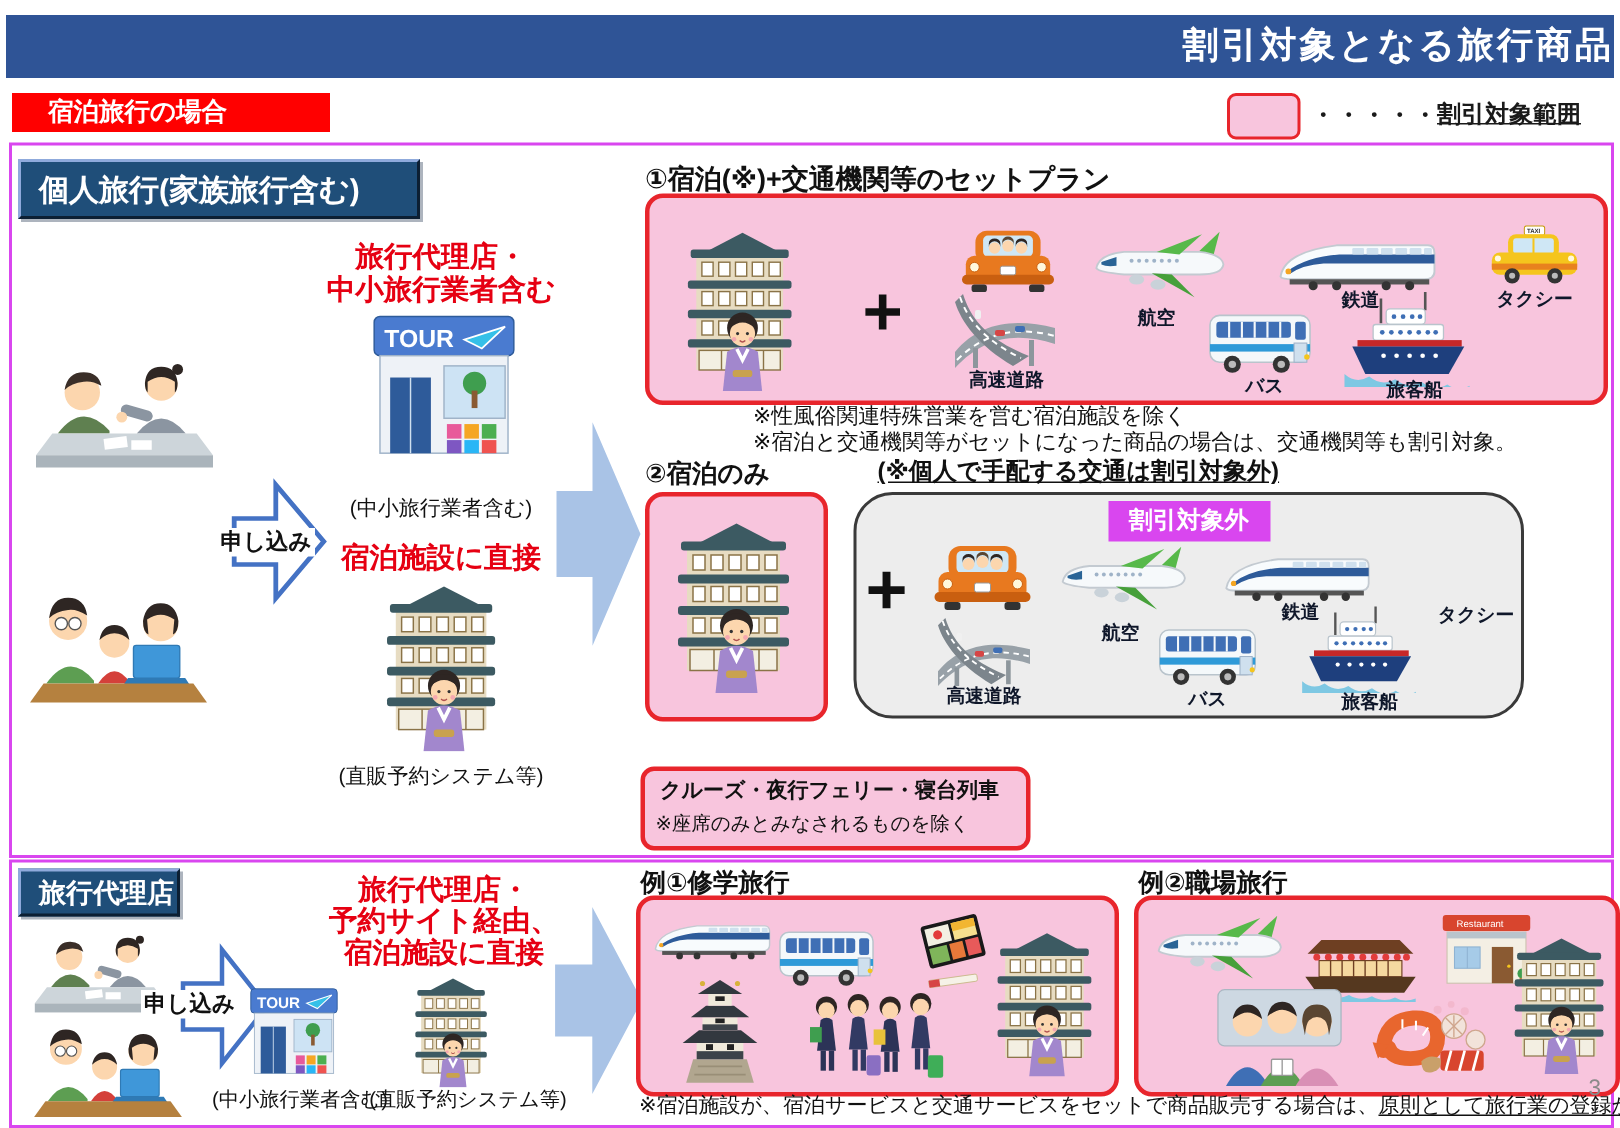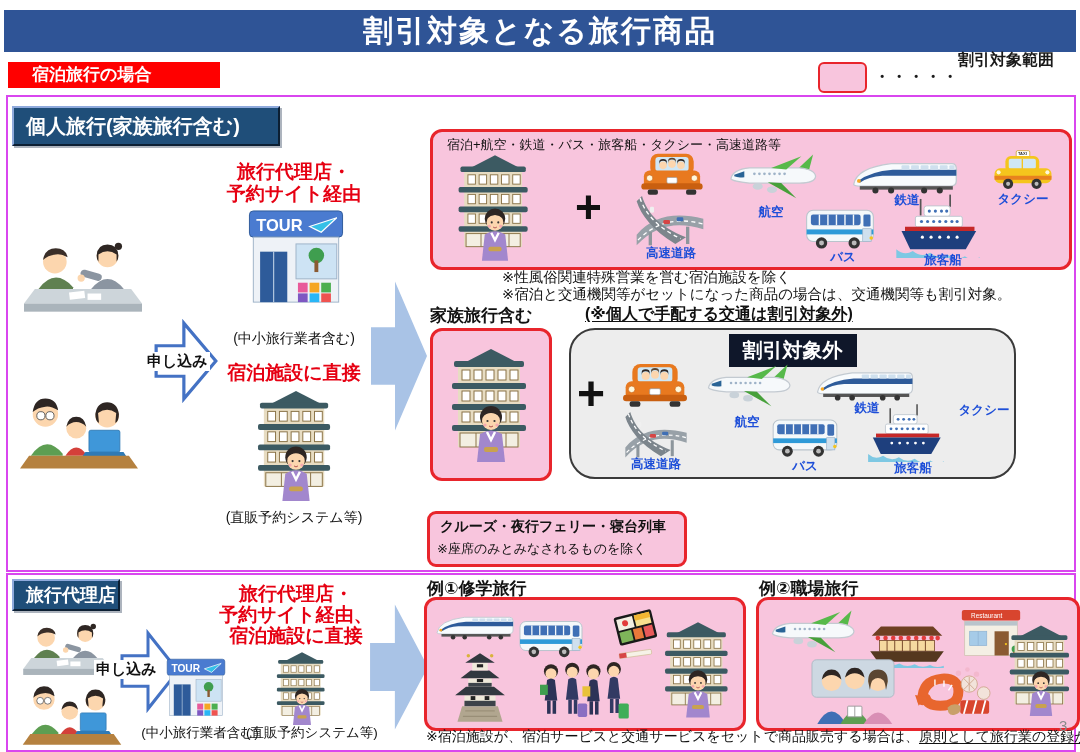--- a/index.html
+++ b/index.html
@@ -1,35 +1,35 @@
 <!DOCTYPE html>
 <html><head>
 <meta charset="utf-8">
 <style>
   html,body{margin:0;padding:0;background:#fff;}
   #stage{position:relative;width:1080px;height:752px;background:#fff;overflow:hidden;
          font-family:"Liberation Sans","DejaVu Sans",sans-serif;color:#111;}
   .abs{position:absolute;}
   .b{font-weight:700;}
-  .titlebar{background:#2f5496;color:#fff;font-weight:700;font-size:30px;line-height:42px;text-align:center;letter-spacing:2px;}
+  .titlebar{background:#2f5496;color:#fff;font-weight:700;font-size:24px;line-height:42px;text-align:right;letter-spacing:2px;}
   .redtag{background:#ff0000;color:#fff;font-weight:700;font-size:17px;line-height:26px;padding-left:24px;}
   .legend-swatch{background:#f8c5dd;border:2.5px solid #e8252c;border-radius:6px;}
   .legend-text{font-size:16px;font-weight:700;color:#1a1a1a;}
   .sec{background:#fff;border:2px solid #d946ef;}
   .navylab{background:#1f4e79;color:#fff;font-weight:700;display:flex;align-items:center;padding-left:12px;
            border-top:2px solid #8faadc;border-left:2px solid #8faadc;border-right:2px solid #0c1f33;border-bottom:2px solid #0c1f33;
            box-shadow:2px 2px 0 rgba(20,40,70,.35);}
   .redtxt{color:#e60012;font-weight:700;font-size:19px;line-height:21px;text-align:center;}
   .cap{font-size:14px;color:#111;text-align:center;white-space:nowrap;}
   .h3b{font-size:17px;font-weight:700;color:#111;white-space:nowrap;}
   .pinkbox{background:#f8c5dd;border:3px solid #e8252c;border-radius:12px;}
   .graybox{background:#ededed;border:2px solid #3a3a3a;border-radius:26px;}
-  .blacklab{background:#0f172a;color:#fff;font-weight:700;font-size:20px;padding:3px 14px;white-space:nowrap;}
+  .blacklab{background:#d946ef;color:#fff;font-weight:700;font-size:16px;padding:3px 14px;white-space:nowrap;}
   .note{font-size:14.5px;color:#111;white-space:nowrap;}
-  .vlabel{font-size:12.5px;font-weight:700;color:#1d4ed8;text-align:center;white-space:nowrap;}
+  .vlabel{font-size:12.5px;font-weight:700;color:#0f172a;text-align:center;white-space:nowrap;}
   .plus{font-weight:700;color:#111;line-height:1;}
   .ul{text-decoration:underline;text-underline-offset:2px;}
   .pagenum{color:#8a8a8a;font-size:15px;}
   svg.ic{display:block;}
 </style>
 </head>
 <body>
 
 <svg width="0" height="0" style="position:absolute" aria-hidden="true">
 <defs>
@@ -417,57 +417,57 @@
 </svg>
 
 <div id="stage">
 
   <div class="abs titlebar" style="left:4px;top:10px;width:1072px;height:42px;">割引対象となる旅行商品</div>
 
   <div class="abs redtag" style="left:8px;top:62px;width:188px;height:26px;">宿泊旅行の場合</div>
 
   <div class="abs legend-swatch" style="left:818px;top:62px;width:45px;height:27px;"></div>
   <div class="abs legend-text" style="left:874px;top:67px;letter-spacing:1px;">・・・・・</div>
-  <div class="abs legend-text" style="left:958px;top:50px;">割引対象範囲</div>
+  <div class="abs legend-text" style="left:958px;top:66px;text-decoration:underline;">割引対象範囲</div>
 
   <div class="abs sec" style="left:6px;top:95px;width:1066px;height:473px;">
 
     <div class="abs navylab" style="left:4px;top:9px;width:252px;height:36px;font-size:20px;">個人旅行(家族旅行含む)</div>
 
     <svg class="abs ic" style="left:16px;top:133px" width="118" height="88">
         <use href="#s-counter"></use>
       </svg>
     <svg class="abs ic" style="left:12px;top:287px" width="118" height="88">
         <use href="#s-family"></use>
       </svg>
 
     <svg class="abs ic" style="left:146px;top:218px" width="64" height="92">
         <use href="#s-arrow-o"></use>
       </svg>
     <div class="abs b" style="left:137px;top:255px;font-size:15px;background:#fff;padding:0 2px;">申し込み</div>
 
     <div class="abs redtxt" style="left:200px;top:64px;width:172px;">旅行代理店・</div>
-    <div class="abs redtxt" style="left:200px;top:86px;width:172px;">予約サイト経由</div>
+    <div class="abs redtxt" style="left:200px;top:86px;width:172px;">中小旅行業者含む</div>
     <svg class="abs ic" style="left:238px;top:112px" width="100" height="97">
         <use href="#s-tour"></use>
       </svg>
     <div class="abs cap" style="left:200px;top:233px;width:172px;">(中小旅行業者含む)</div>
 
     <div class="abs redtxt" style="left:200px;top:265px;width:172px;">宿泊施設に直接</div>
     <svg class="abs ic" style="left:244px;top:292px" width="88" height="112">
         <use href="#s-ryokan"></use>
       </svg>
     <div class="abs cap" style="left:200px;top:412px;width:172px;">(直販予約システム等)</div>
 
     <svg class="abs ic" style="left:361px;top:173px" width="60" height="172">
         <use href="#s-arrow-f"></use>
       </svg>
 
+    <div class="abs h3b" style="left:422px;top:10px;font-size:18px;">①宿泊(※)+交通機関等のセットプラン</div>
     <div class="abs pinkbox" style="left:422px;top:32px;width:636px;height:135px;">
-      <div class="abs" style="left:14px;top:4px;font-size:13px;white-space:nowrap;">宿泊+航空・鉄道・バス・旅客船・タクシー・高速道路等</div>
       <svg class="abs ic" style="left:20px;top:20px" width="84" height="110">
           <use href="#s-ryokan"></use>
         </svg>
       <div class="abs plus" style="left:142px;top:52px;font-size:46px;">+</div>
       <svg class="abs ic" style="left:206px;top:18px" width="66" height="46">
           <use href="#s-car"></use>
         </svg>
       <svg class="abs ic" style="left:202px;top:64px" width="70" height="50">
           <use href="#s-highway"></use>
         </svg>
@@ -489,21 +489,21 @@
         </svg>
       <div class="abs vlabel" style="left:478px;top:120px;width:64px;">旅客船</div>
       <svg class="abs ic" style="left:558px;top:18px" width="64" height="42">
           <use href="#s-taxi"></use>
         </svg>
       <div class="abs vlabel" style="left:560px;top:59px;width:60px;">タクシー</div>
     </div>
     <div class="abs note" style="left:494px;top:188px;">※宿泊と交通機関等がセットになった商品の場合は、交通機関等も割引対象。</div>
     <div class="abs note" style="left:494px;top:171px;">※性風俗関連特殊営業を営む宿泊施設を除く</div>
 
-    <div class="abs h3b" style="left:422px;top:207px;">家族旅行含む</div>
+    <div class="abs h3b" style="left:422px;top:207px;">②宿泊のみ</div>
     <div class="abs h3b ul" style="left:577px;top:207px;font-size:16px;">(※個人で手配する交通は割引対象外)</div>
     <div class="abs pinkbox" style="left:422px;top:231px;width:116px;height:147px;">
       <svg class="abs ic" style="left:13px;top:8px" width="90" height="131">
           <use href="#s-ryokan"></use>
         </svg>
     </div>
     <div class="abs graybox" style="left:561px;top:231px;width:443px;height:147px;">
       <div class="abs blacklab" style="left:50%;top:4px;transform:translateX(-50%);">割引対象外</div>
       <div class="abs plus" style="left:6px;top:40px;font-size:48px;">+</div>
       <svg class="abs ic" style="left:50px;top:30px" width="68" height="48">

